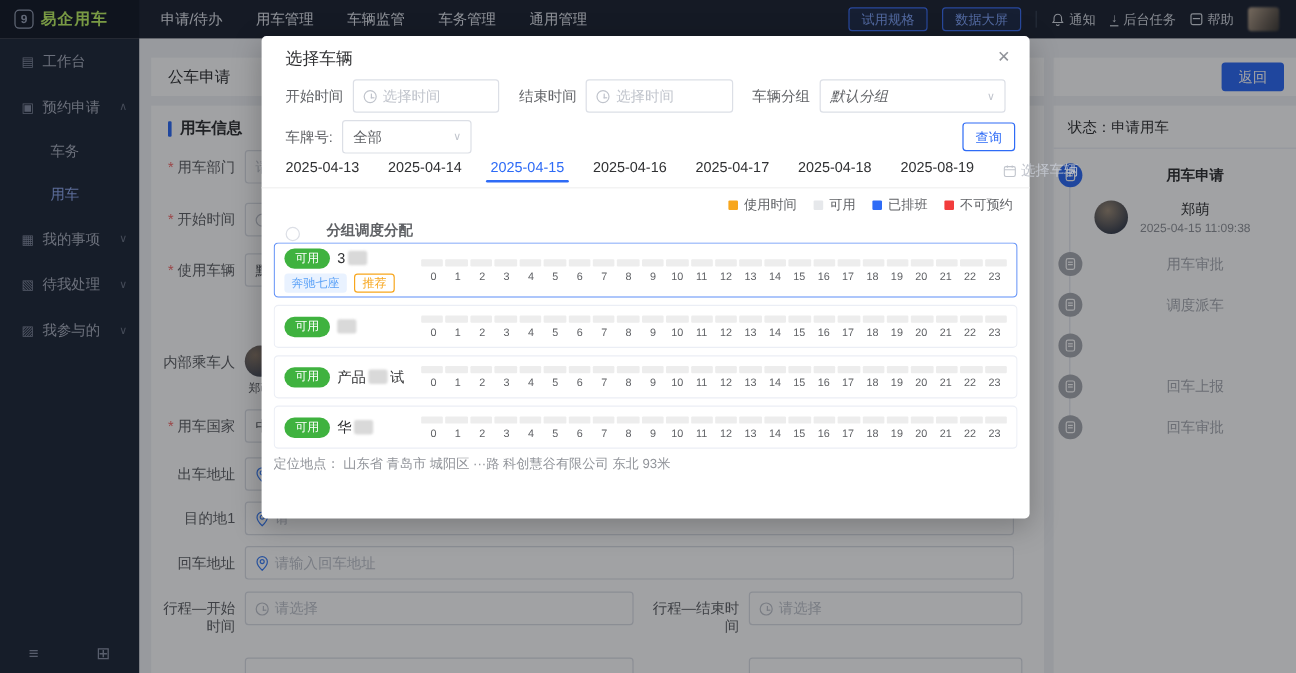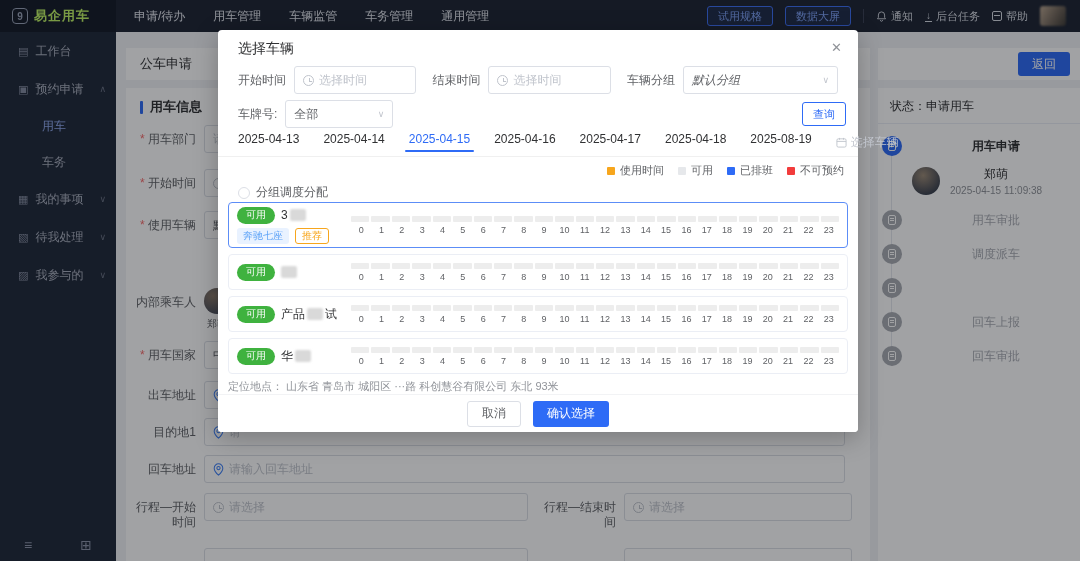--- a/index.html
+++ b/index.html
@@ -89,21 +89,21 @@
   .btn-query { position:absolute; right:12px; top:72px; height:24px; padding:0 10px; border:1px solid #2E6BF6; color:#2E6BF6; font-size:11px; border-radius:3px; display:flex; align-items:center; cursor:pointer; background:#fff; }
   .m-dates { position:absolute; left:20px; top:102px; display:flex; align-items:center; gap:24px; }
   .date-tab { font-size:12px; color:#303133; padding-bottom:6px; cursor:pointer; position:relative; white-space:nowrap; }
   .date-tab.active { color:#2E6BF6; }
   .date-tab.active::after { content:""; position:absolute; left:-4px; right:-4px; bottom:0; height:2px; background:#2E6BF6; border-radius:1px; }
   .date-picker { display:flex; align-items:center; gap:4px; font-size:12px; color:#C0C4CC; cursor:pointer; white-space:nowrap; }
   .m-div { position:absolute; left:0; top:126px; width:640px; height:1px; background:#F0F0F0; }
   .m-legend { position:absolute; right:14px; top:133px; display:flex; align-items:center; gap:14px; }
   .lg-item { display:flex; align-items:center; gap:5px; font-size:11px; color:#606266; }
   .lg-sq { width:8px; height:8px; border-radius:1px; }
-  .m-radio { position:absolute; left:20px; top:154px; display:flex; align-items:center; gap:6px; cursor:pointer; }
+  .m-radio { position:absolute; left:20px; top:154px; display:flex; align-items:flex-end; gap:22px; cursor:pointer;font-weight:bold; }
   .radio-circle { width:12px; height:12px; border:1px solid #DCDFE6; border-radius:50%; background:#fff; }
   .m-radio span.lbl { font-size:12px; color:#606266; }
   .veh-list { position:absolute; left:10px; top:172px; width:620px; height:192px; overflow:hidden; }
   .veh-card { border:1px solid #EBEEF5; border-radius:4px; margin-top:6px; display:flex; align-items:center; padding:4px 8px; height:36px; background:#fff; }
   .veh-card:first-child { margin-top:0; height:46px; }
   .veh-card.selected { border:1px solid #5C8DF7; }
   .veh-left { width:108px; flex:0 0 auto; display:flex; flex-direction:column; gap:4px; }
   .veh-line1 { display:flex; align-items:center; gap:6px; }
   .pill { background:#3FB23F; color:#fff; font-size:10px; border-radius:10px; padding:1.5px 9px; white-space:nowrap; }
   .veh-name { font-size:12px; color:#303133; white-space:nowrap; display:flex; align-items:center; gap:2px; }
@@ -164,25 +164,25 @@
   <div class="sidebar">
     <div class="sb-item">
       <span class="sb-ico">▤</span>
       <span>工作台</span>
     </div>
     <div class="sb-item">
       <span class="sb-ico">▣</span>
       <span>预约申请</span>
       <span class="sb-arrow">∧</span>
     </div>
+    <div class="sb-child">
+      <span>车务</span>
+    </div>
     <div class="sb-child active">
       <span>用车</span>
-    </div>
-    <div class="sb-child">
-      <span>车务</span>
     </div>
     <div class="sb-item">
       <span class="sb-ico">▦</span>
       <span>我的事项</span>
       <span class="sb-arrow">∨</span>
     </div>
     <div class="sb-item">
       <span class="sb-ico">▧</span>
       <span>待我处理</span>
       <span class="sb-arrow">∨</span>
@@ -680,19 +680,15 @@
               <span class="tl-h">20</span>
               <span class="tl-h">21</span>
               <span class="tl-h">22</span>
               <span class="tl-h">23</span>
             </div>
     </div>
   </div>
         <div class="loc-note">定位地点：  山东省 青岛市 城阳区 ···路 科创慧谷有限公司 东北 93米</div>
       </div>
 
-    <div class="m-footer">
-      <div class="btn-cancel">取消</div>
-      <div class="btn-confirm">确认选择</div>
-    </div>
   </div>
 
 </div>
 
 </body></html>

